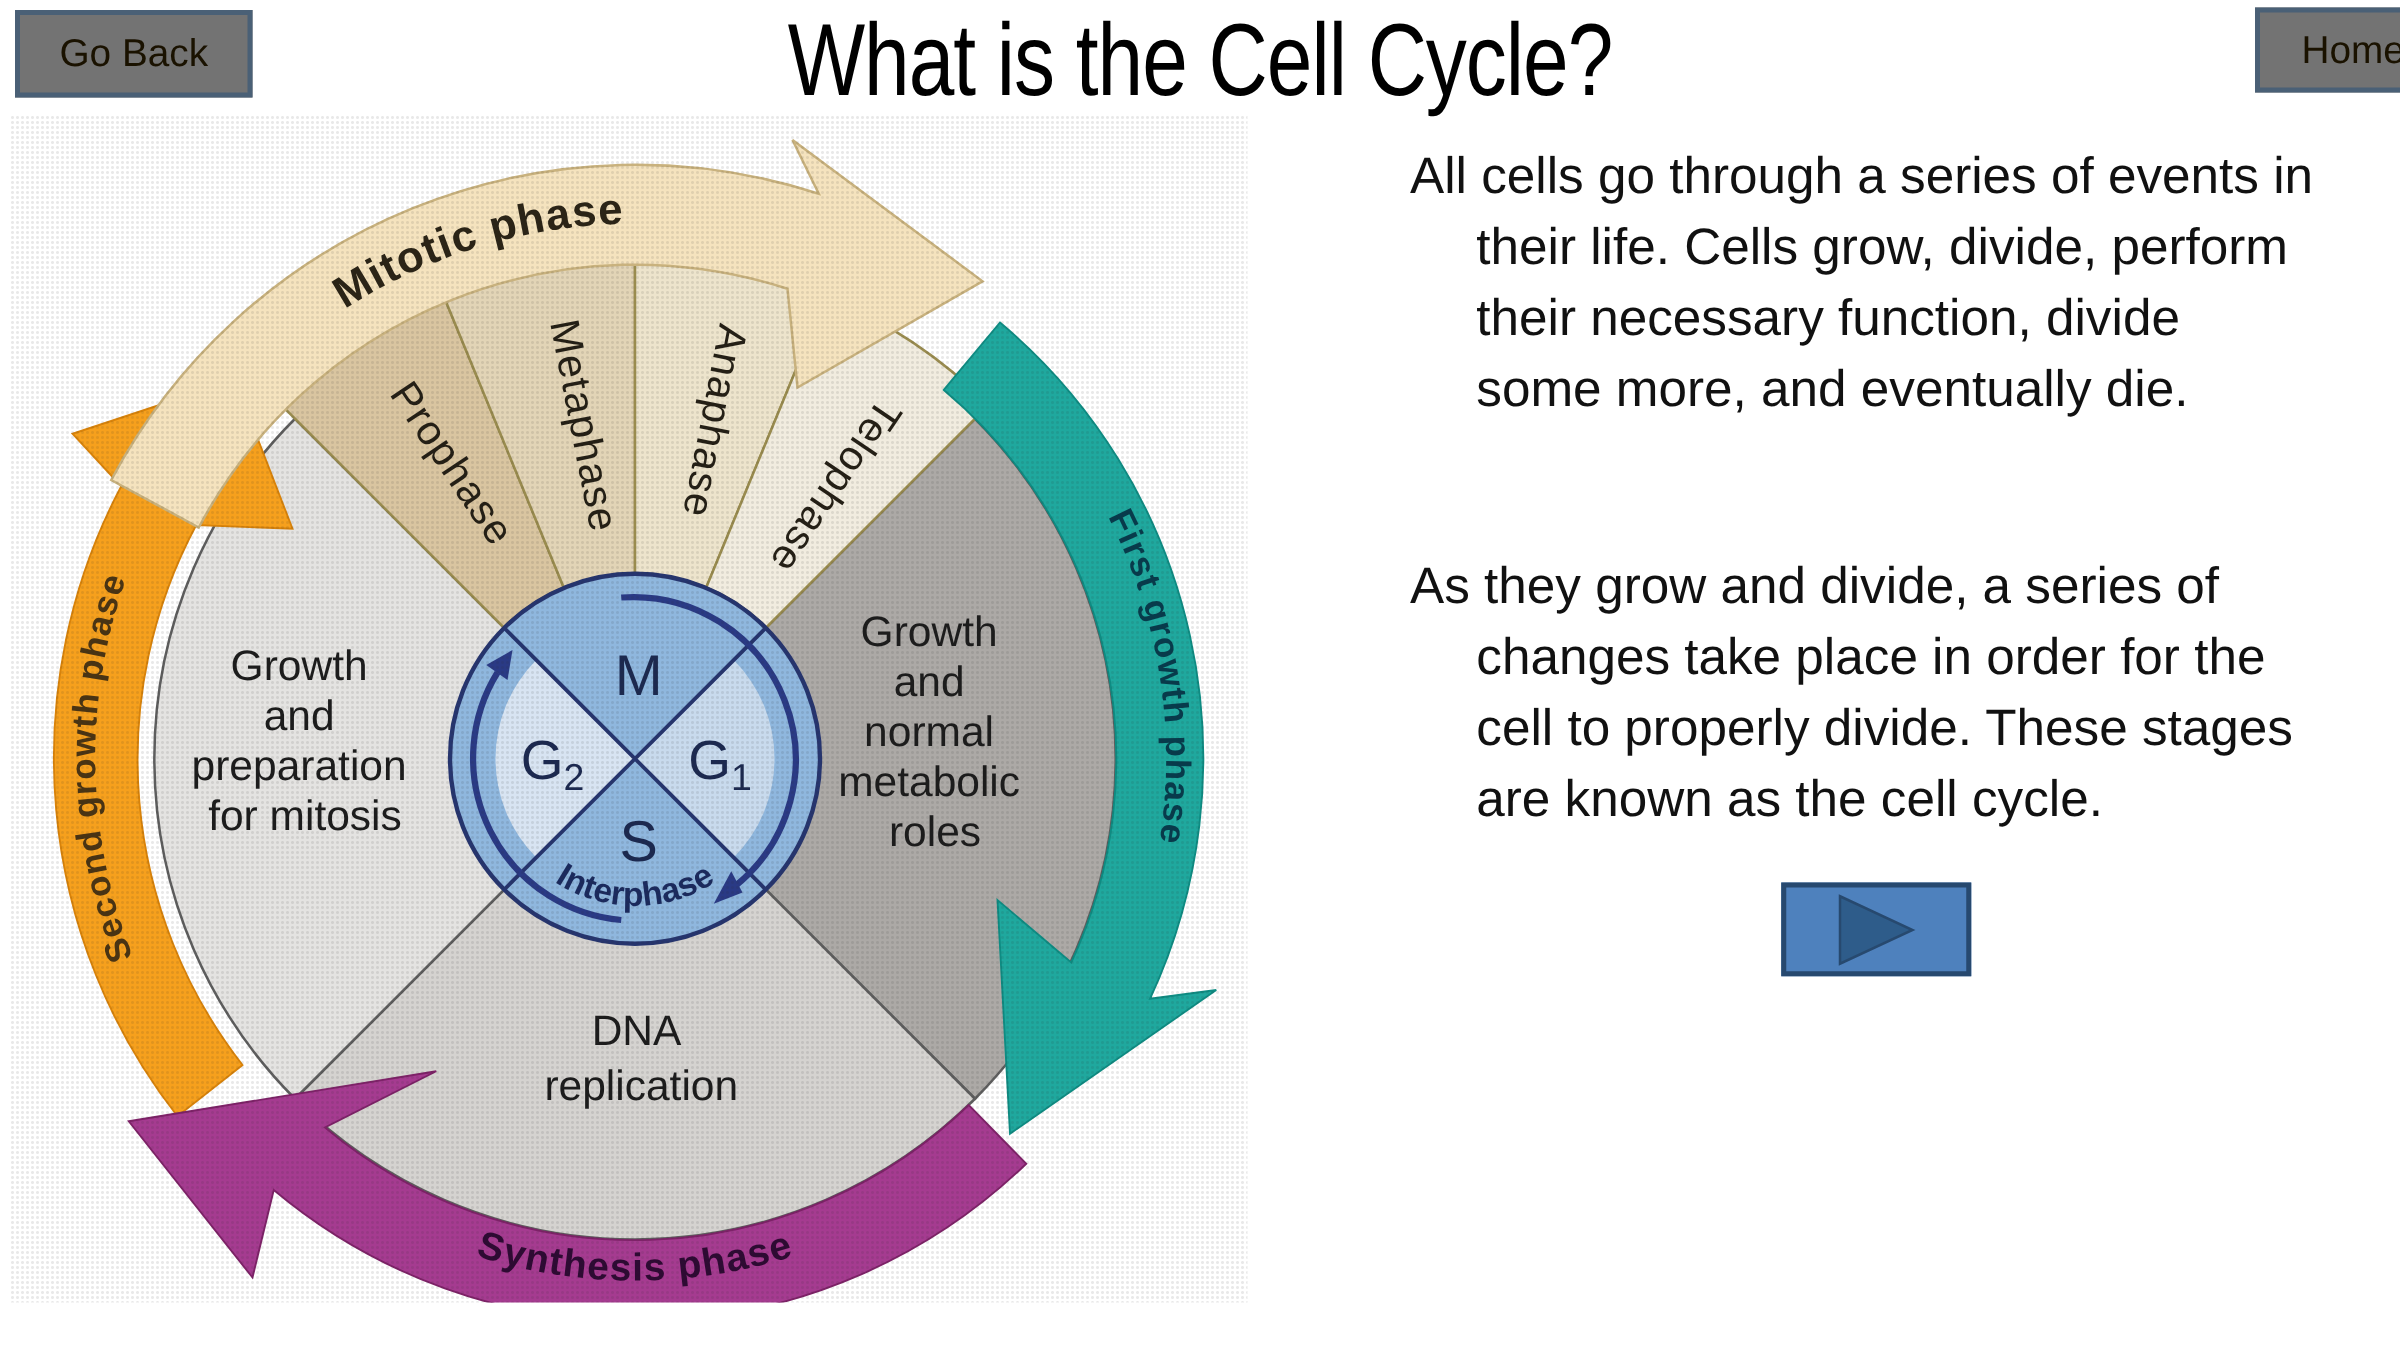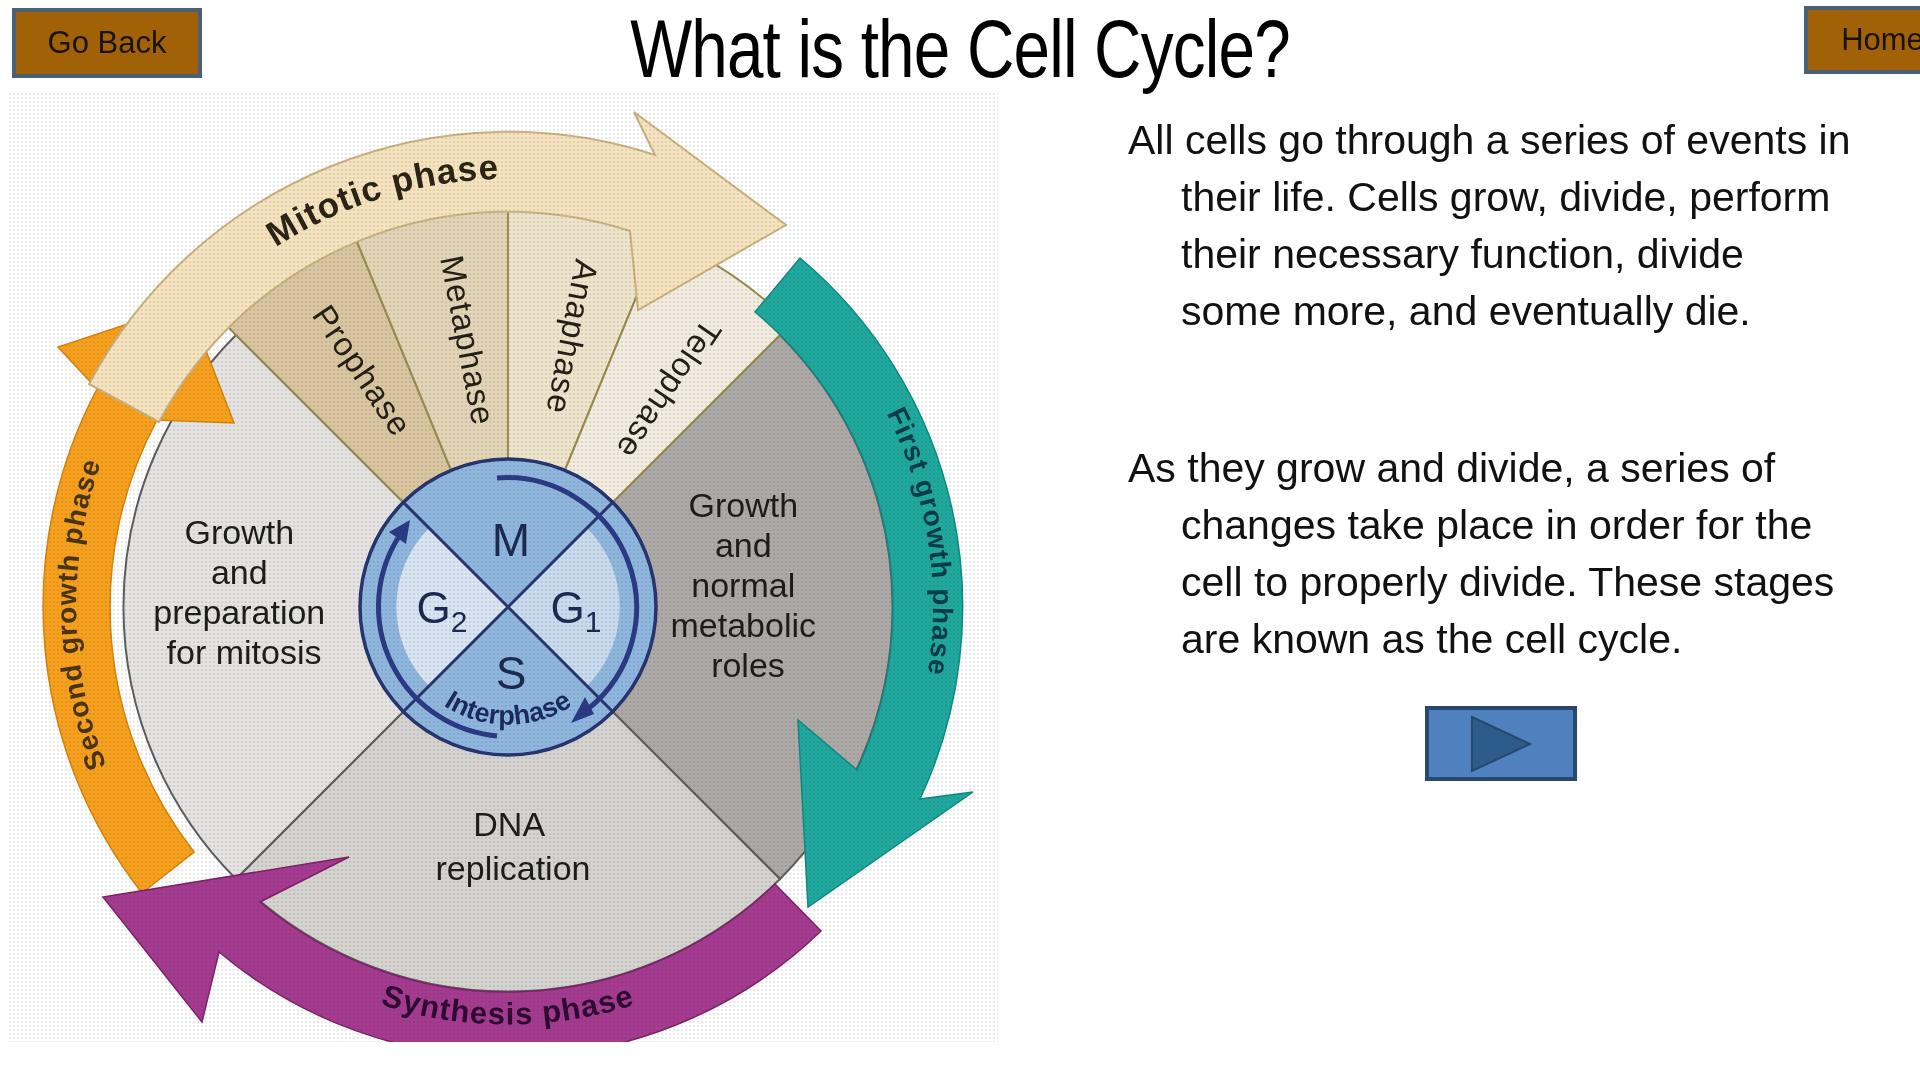--- a/index.html
+++ b/index.html
@@ -1,20 +1,20 @@
 <!DOCTYPE html>
 <html><head>
 <meta charset="utf-8">
 <style>
   * { margin:0; padding:0; box-sizing:border-box; }
   html,body { width:1920px; height:1080px; background:#ffffff; overflow:hidden;
               font-family:"Liberation Sans", sans-serif; }
 
   .nav-btn {
-    position:absolute; background:#a16207; border:4px solid #4A6076;
+    position:absolute; background:#737373; border:4px solid #4A6076;
     color:#1a1200; font-size:31px; font-family:"Liberation Sans", sans-serif;
     display:flex; align-items:center; justify-content:center; cursor:pointer;
   }
   #go-back { left:12px; top:8px; width:190px; height:70px; }
   #home    { left:1804px; top:6px; width:157px; height:68px; }
 
   #slide-title {
     position:absolute; left:0; right:0; top:2px; text-align:center;
     font-size:82px; font-weight:400; color:#000;
     transform:scaleX(0.80); transform-origin:50% 0;

